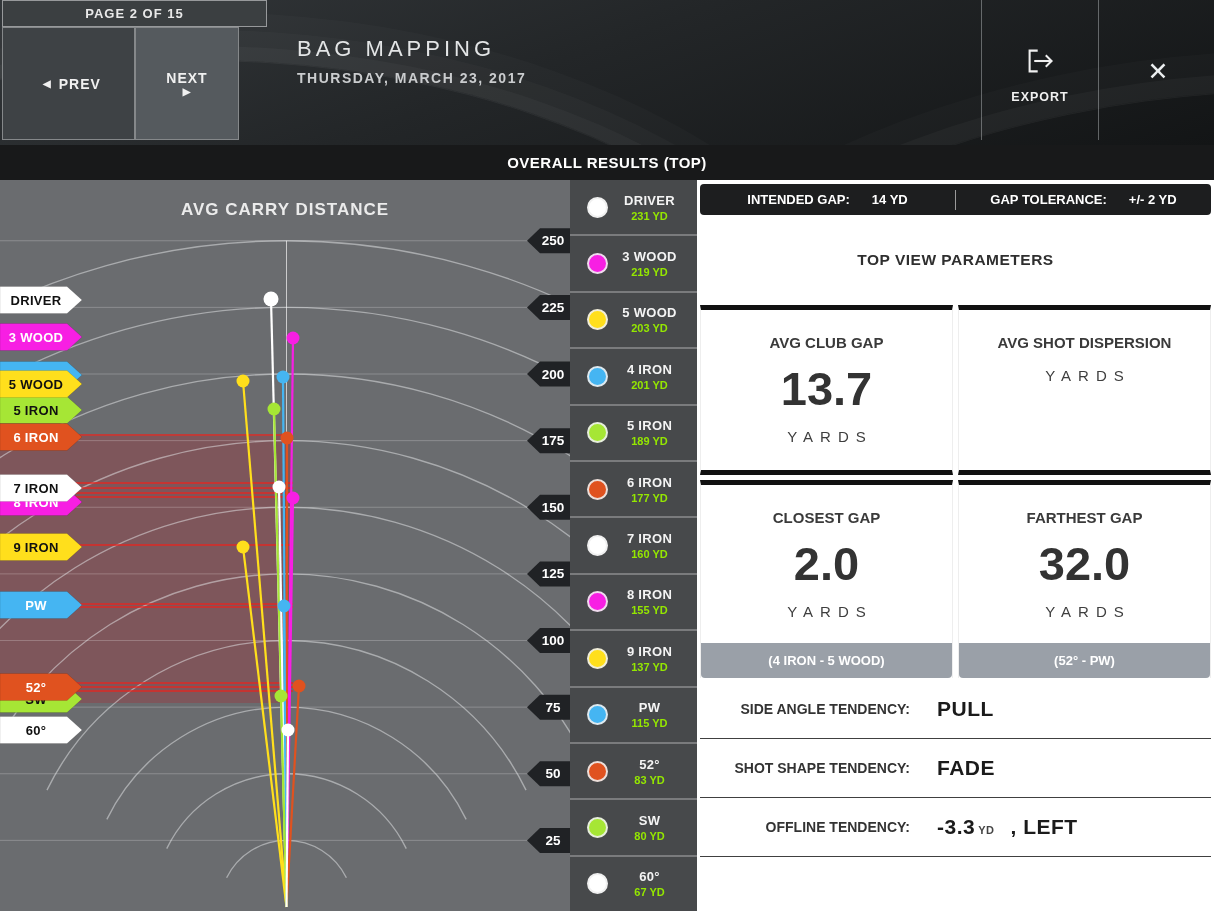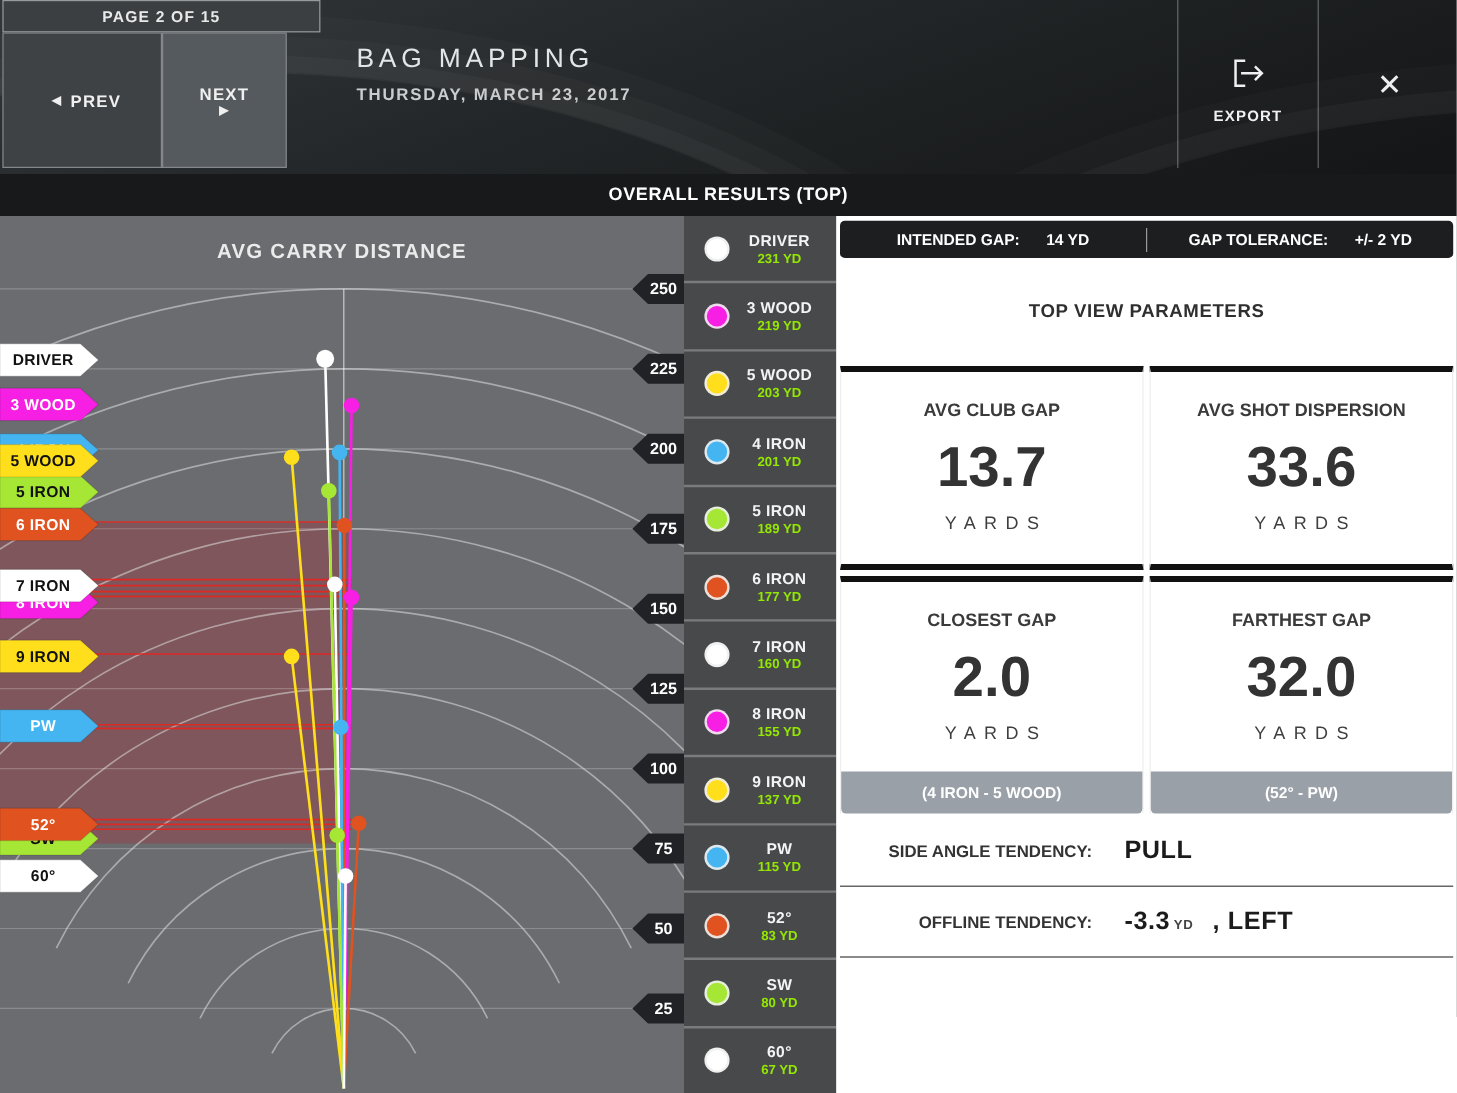--- a/index.html
+++ b/index.html
@@ -344,21 +344,20 @@
       <div class="panel-title">TOP VIEW PARAMETERS</div>
 
       <div class="cards">
         <div class="card r1">
           <div class="card-title">AVG CLUB GAP</div>
           <div class="card-value">13.7</div>
           <div class="card-unit">YARDS</div>
         </div>
         <div class="card r1">
           <div class="card-title">AVG SHOT DISPERSION</div>
-          <div class="card-value">33.6</div>
           <div class="card-unit">YARDS</div>
         </div>
         <div class="card r2">
           <div class="card-title">CLOSEST GAP</div>
           <div class="card-value">2.0</div>
           <div class="card-unit">YARDS</div>
           <div class="card-footer">(4 IRON - 5 WOOD)</div>
         </div>
         <div class="card r2">
           <div class="card-title">FARTHEST GAP</div>
@@ -369,20 +368,26 @@
       </div>
 
       <div class="tendencies">
         <div class="t-row">
           <div class="t-label">SIDE ANGLE TENDENCY:</div>
           <div class="t-value">
               <span>PULL</span>
             </div>
         </div>
         <div class="t-row">
+          <div class="t-label">SHOT SHAPE TENDENCY:</div>
+          <div class="t-value">
+              <span>FADE</span>
+            </div>
+        </div>
+        <div class="t-row">
           <div class="t-label">OFFLINE TENDENCY:</div>
           <div class="t-value">
             <span>-3.3</span>
             <span class="t-unit">YD</span>
             <span class="t-suffix">, LEFT</span>
           </div>
         </div>
       </div>
     </div>
   </div>

